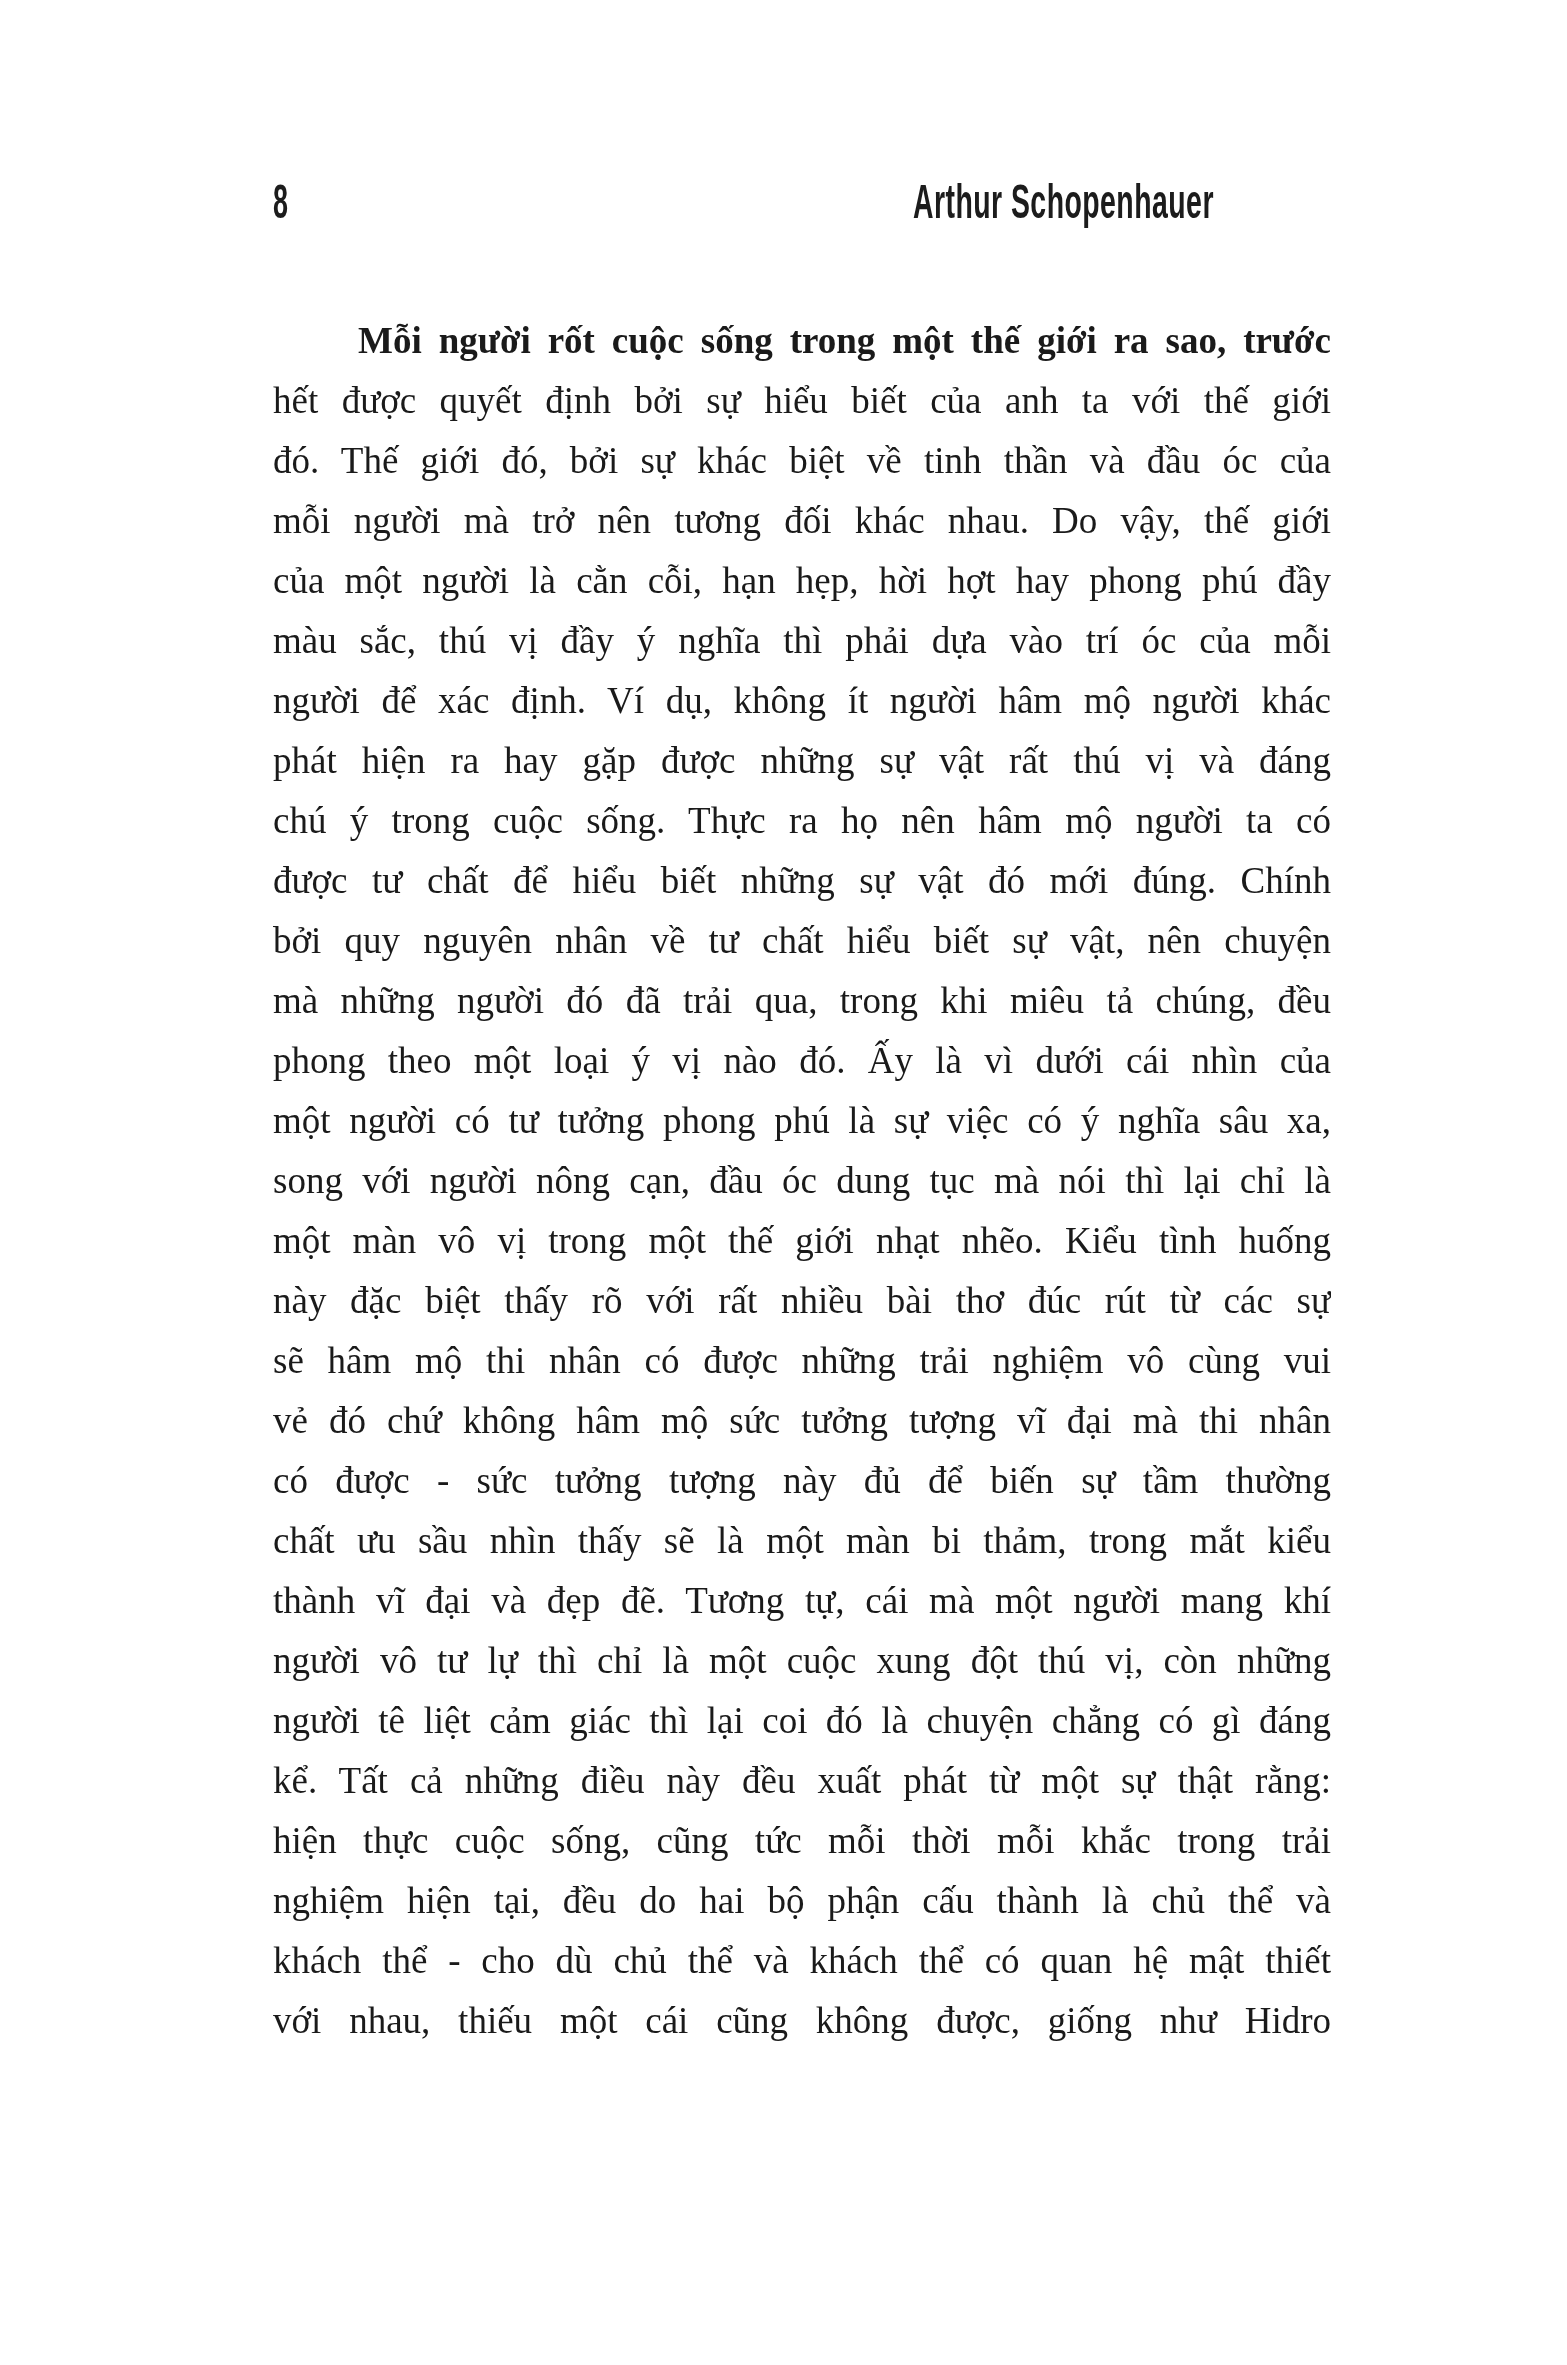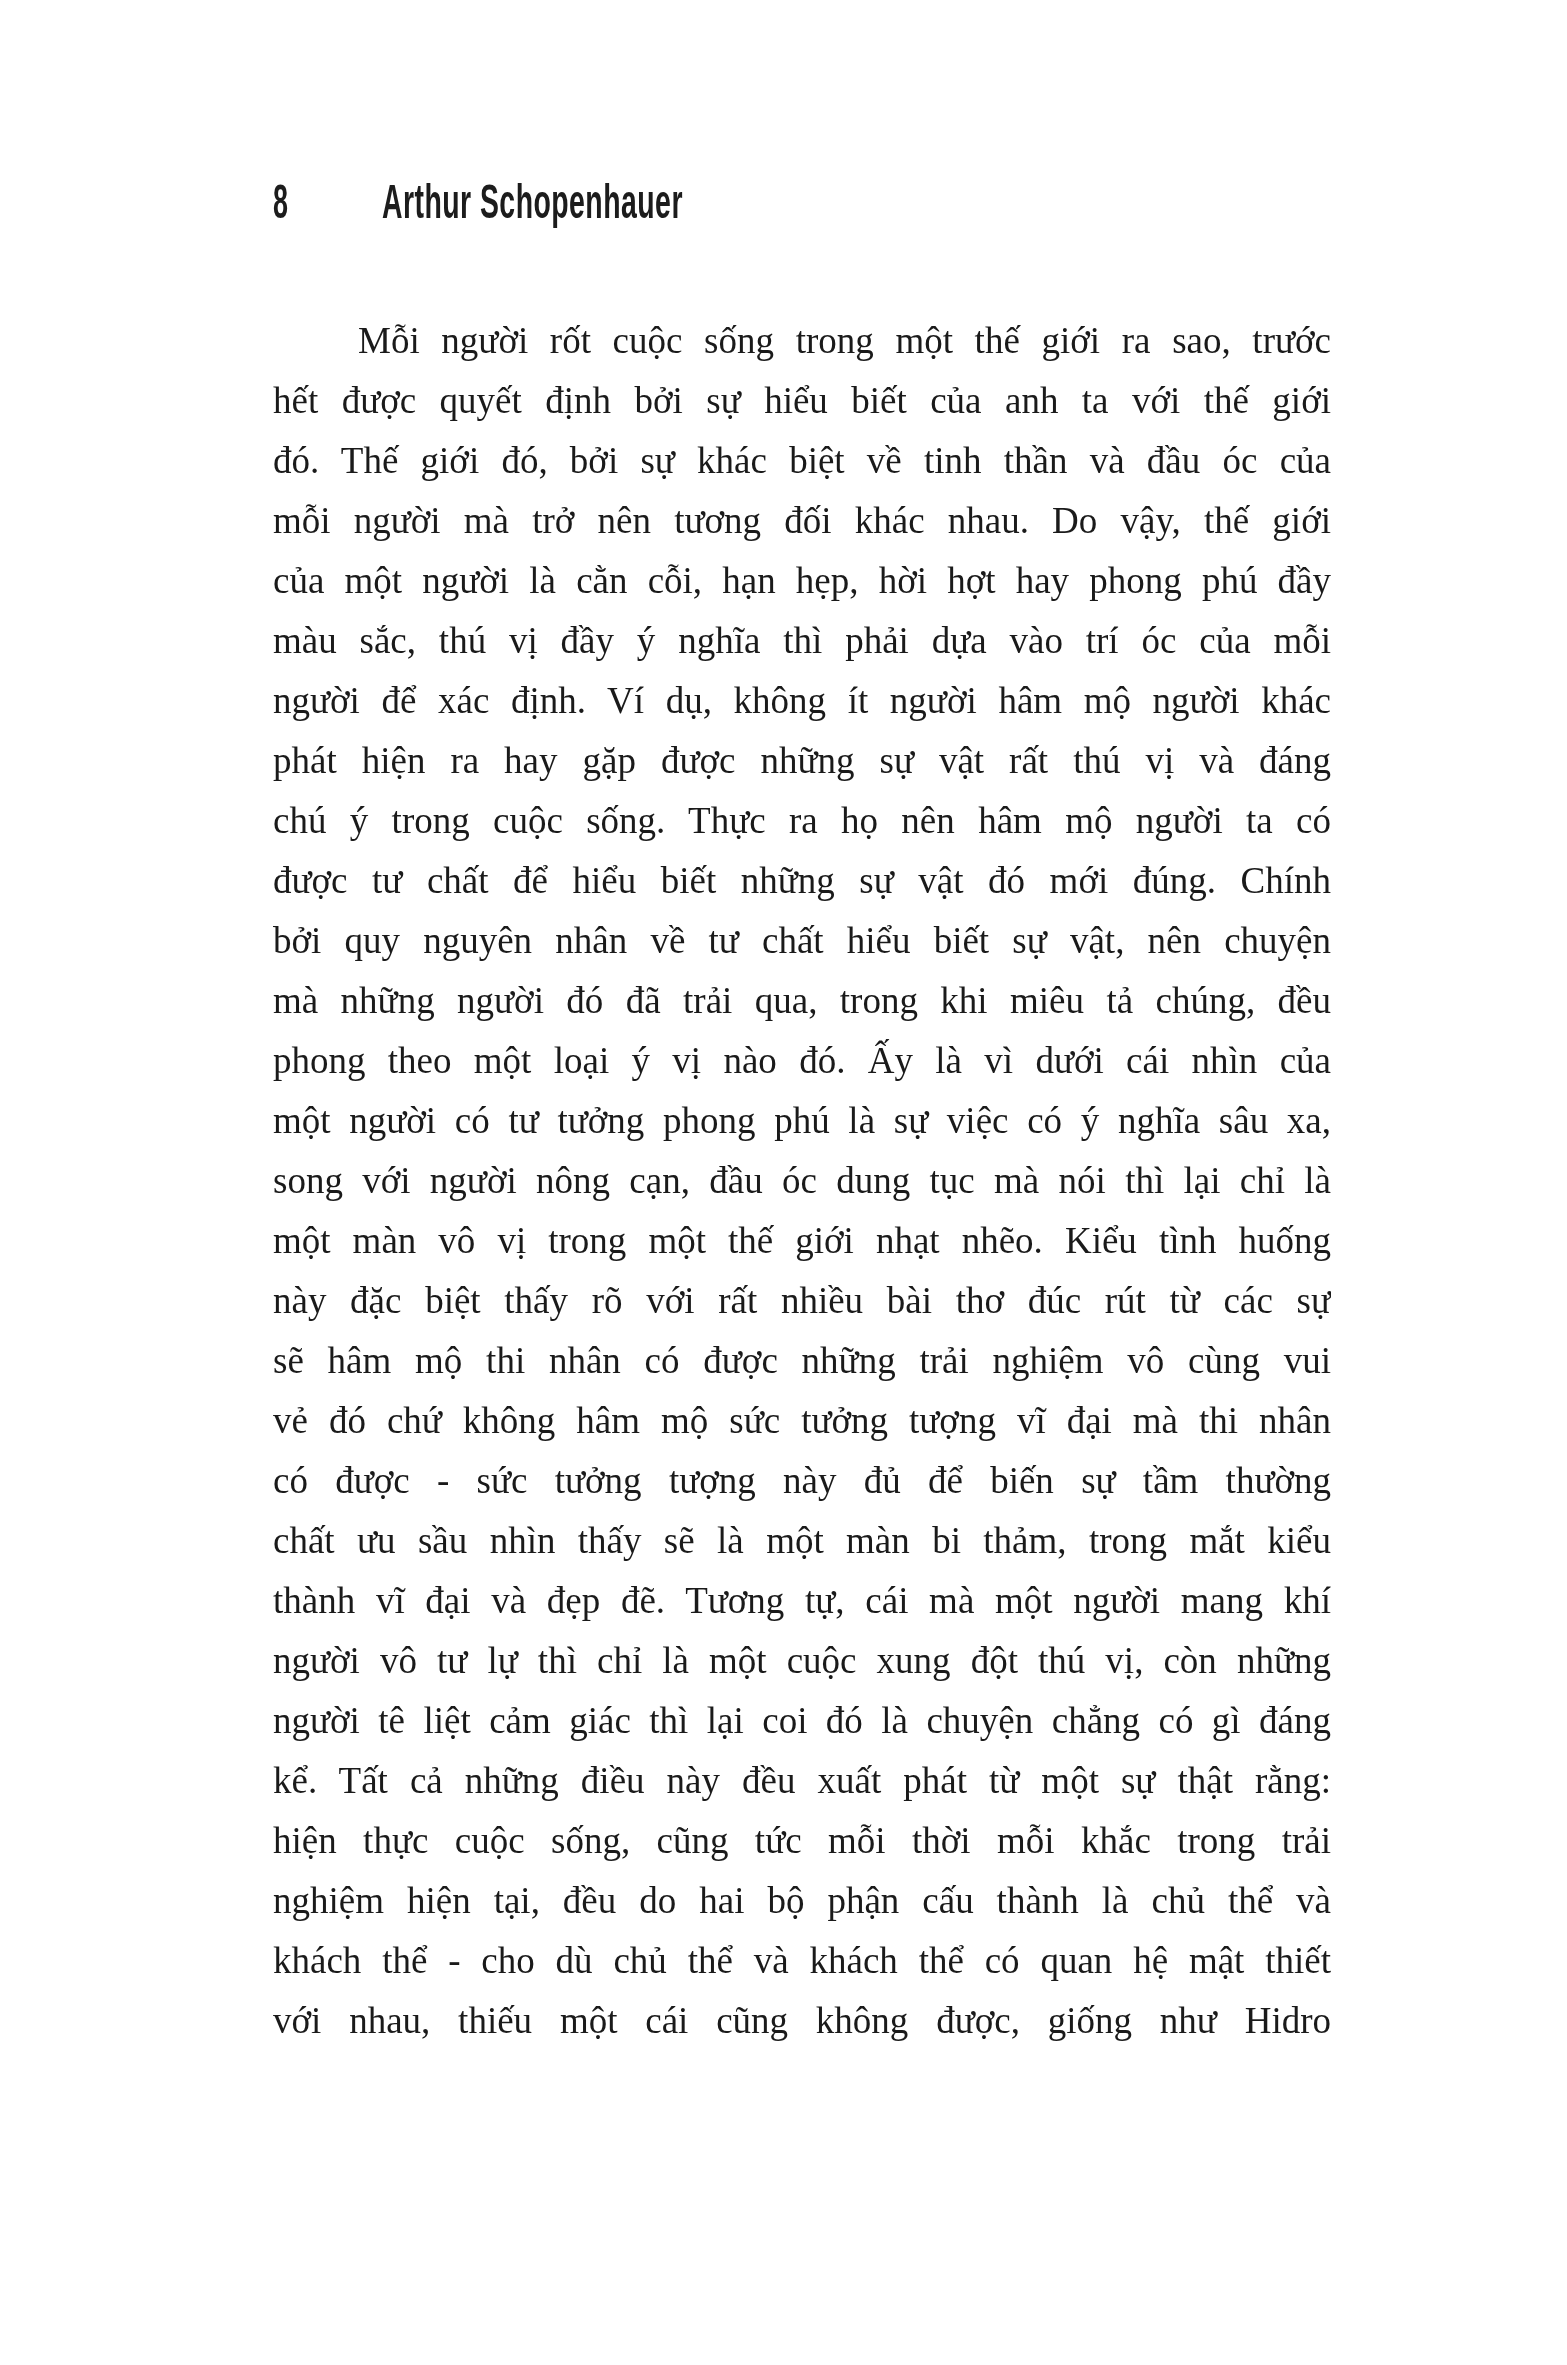--- a/index.html
+++ b/index.html
@@ -35,23 +35,23 @@
     font-size: 49px;
     line-height: 49px;
     letter-spacing: 0.8px;
     transform: scaleX(0.55);
     transform-origin: left center;
     color: #1c1c1c;
   }
   .head-title-wrap {
     position: absolute;
     left: 0;
-    right: 16px;
+    right: 8px;
     top: 0;
-    text-align: left;
+    text-align: right;
   }
   .head-title {
     display: inline-block;
     font-family: "Liberation Sans", sans-serif;
     font-weight: 700;
     font-size: 49px;
     line-height: 49px;
     letter-spacing: 0.8px;
     transform: scaleX(0.58);
     transform-origin: center center;
@@ -76,20 +76,21 @@
   
   .line::after {
     content: "";
     display: inline-block;
     width: 100%;
     height: 0;
     vertical-align: top;
   }
   .line.first {
     text-indent: 85px;
+    font-weight: bold;
   }
 </style>
 </head>
 <body>
 
 <div class="page">
   <div class="running-head">
     <span class="pagenum-wrap"><span class="pagenum">8</span></span>
     <div class="head-title-wrap"><span class="head-title">Arthur Schopenhauer</span></div>
   </div>

